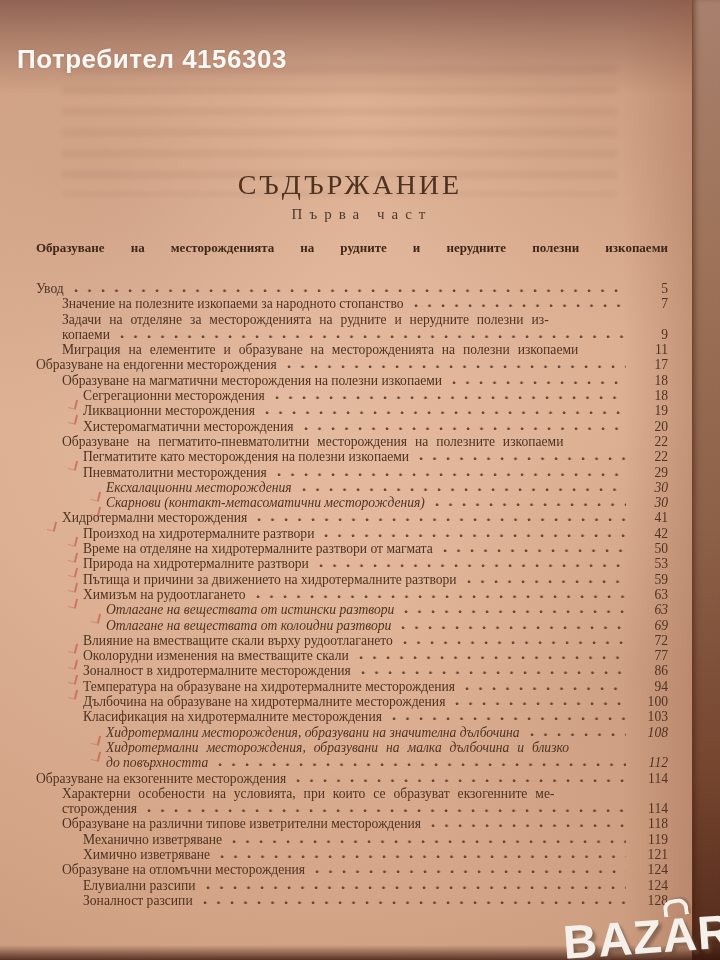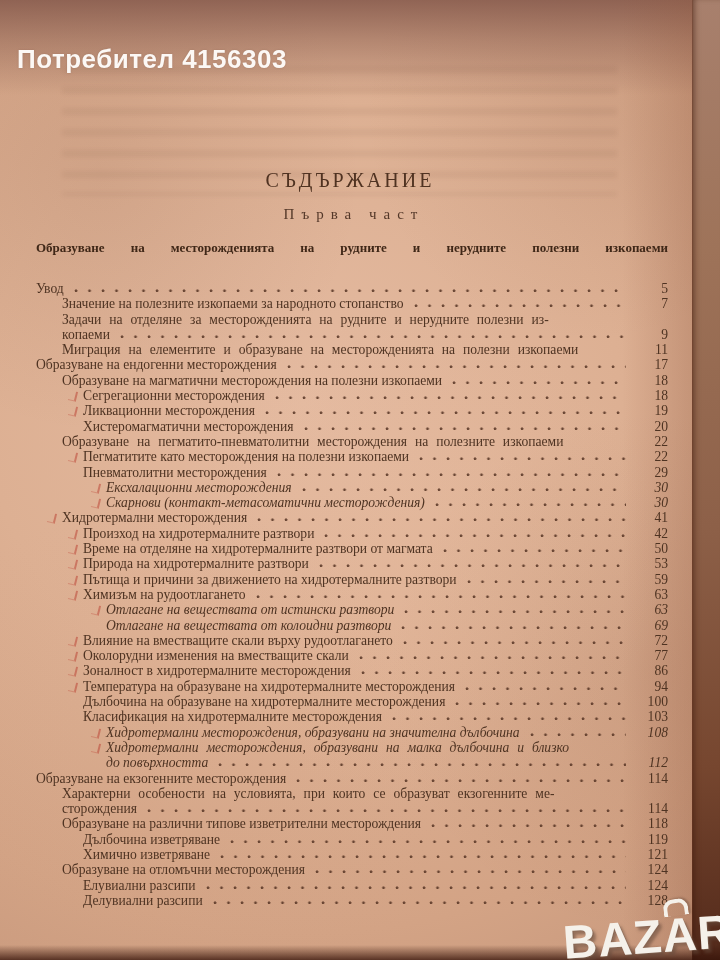--- a/index.html
+++ b/index.html
@@ -43,30 +43,30 @@
   .bazar-logo { position:absolute; right:-12px; bottom:-4px; z-index:6;
     font-family:"Liberation Sans",sans-serif; font-weight:bold; font-size:47px;
     color:#f5f1ea; transform:rotate(-4deg); letter-spacing:1px;
     text-shadow:3px 4px 3px rgba(100,72,58,.55), 1px 1px 0 rgba(150,120,100,.55); }
   .bazar-logo .handle { position:absolute; left:60%; top:-8px; width:17px; height:13px;
     border:4px solid #f5f1ea; border-bottom:none; border-radius:10px 10px 0 0;
     box-shadow:2px -1px 2px rgba(100,72,58,.4); transform:rotate(-4deg); }
 
   
   .page-title { position:absolute; top:169px; left:0; width:700px; z-index:3;
-    text-align:center; font-size:20px; letter-spacing:3px; color:#4f3221; }
-  .page-part { position:absolute; top:206px; left:4px; width:700px; z-index:3;
+    text-align:center; font-size:28px; letter-spacing:3px; color:#4f3221; }
+  .page-part { position:absolute; top:206px; left:12px; width:700px; z-index:3;
     text-align:center; font-size:15px; letter-spacing:7px; color:#543829; }
   .section-heading { position:absolute; top:240px; left:36px; width:632px; z-index:3;
     font-weight:bold; font-size:13px; color:#3f2717;
     text-align:justify; text-align-last:justify; }
 
   .toc { position:absolute; top:281px; left:36px; width:632px; z-index:3;
     font-size:13.6px; color:#4e3322; }
-  .toc-row { display:flex; align-items:flex-start; height:15.3px; line-height:15.3px;
+  .toc-row { display:flex; align-items:center; height:15.3px; line-height:15.3px;
     white-space:nowrap; position:relative; }
   .ind1 { padding-left:26px; } .ind2 { padding-left:47px; } .ind3 { padding-left:70px;font-style:italic; }
   .cont .t { }
   .spread .t { word-spacing:4.5px; }
   .t { flex:0 0 auto; }
   .leader { flex:1 1 auto; align-self:stretch; margin:0 8px 0 10px;
     background-image:radial-gradient(circle at 2px 10px, rgba(86,52,36,.85) 1.15px, rgba(86,52,36,0) 1.7px);
     background-size:13.5px 15.3px; background-repeat:repeat-x; }
   .leader.blank { background:none; }
   .pg { flex:0 0 34px; text-align:right; }
@@ -283,41 +283,41 @@
         <span class="t">сторождения</span>
         <span class="leader"></span>
         <span class="pg">114</span>
       </div>
       <div class="toc-row ind1">
         <span class="t">Образуване на различни типове изветрителни месторождения</span>
         <span class="leader"></span>
         <span class="pg">118</span>
       </div>
       <div class="toc-row ind2">
-        <span class="t">Дълбочина изветряване</span>
+        <span class="t">Механично изветряване</span>
         <span class="leader"></span>
         <span class="pg">119</span>
       </div>
       <div class="toc-row ind2">
         <span class="t">Химично изветряване</span>
         <span class="leader"></span>
         <span class="pg">121</span>
       </div>
       <div class="toc-row ind1">
         <span class="t">Образуване на отломъчни месторождения</span>
         <span class="leader"></span>
         <span class="pg">124</span>
       </div>
       <div class="toc-row ind2">
         <span class="t">Елувиални разсипи</span>
         <span class="leader"></span>
         <span class="pg">124</span>
       </div>
       <div class="toc-row ind2">
-        <span class="t">Делувиални разсипи</span>
+        <span class="t">Зоналност разсипи</span>
         <span class="leader"></span>
         <span class="pg">128</span>
       </div>
     </div>
 
   <div class="user-watermark">Потребител 4156303</div>
   <div class="bazar-logo">
     <span>BAZAR</span>
     <span class="handle"></span>
   </div>

